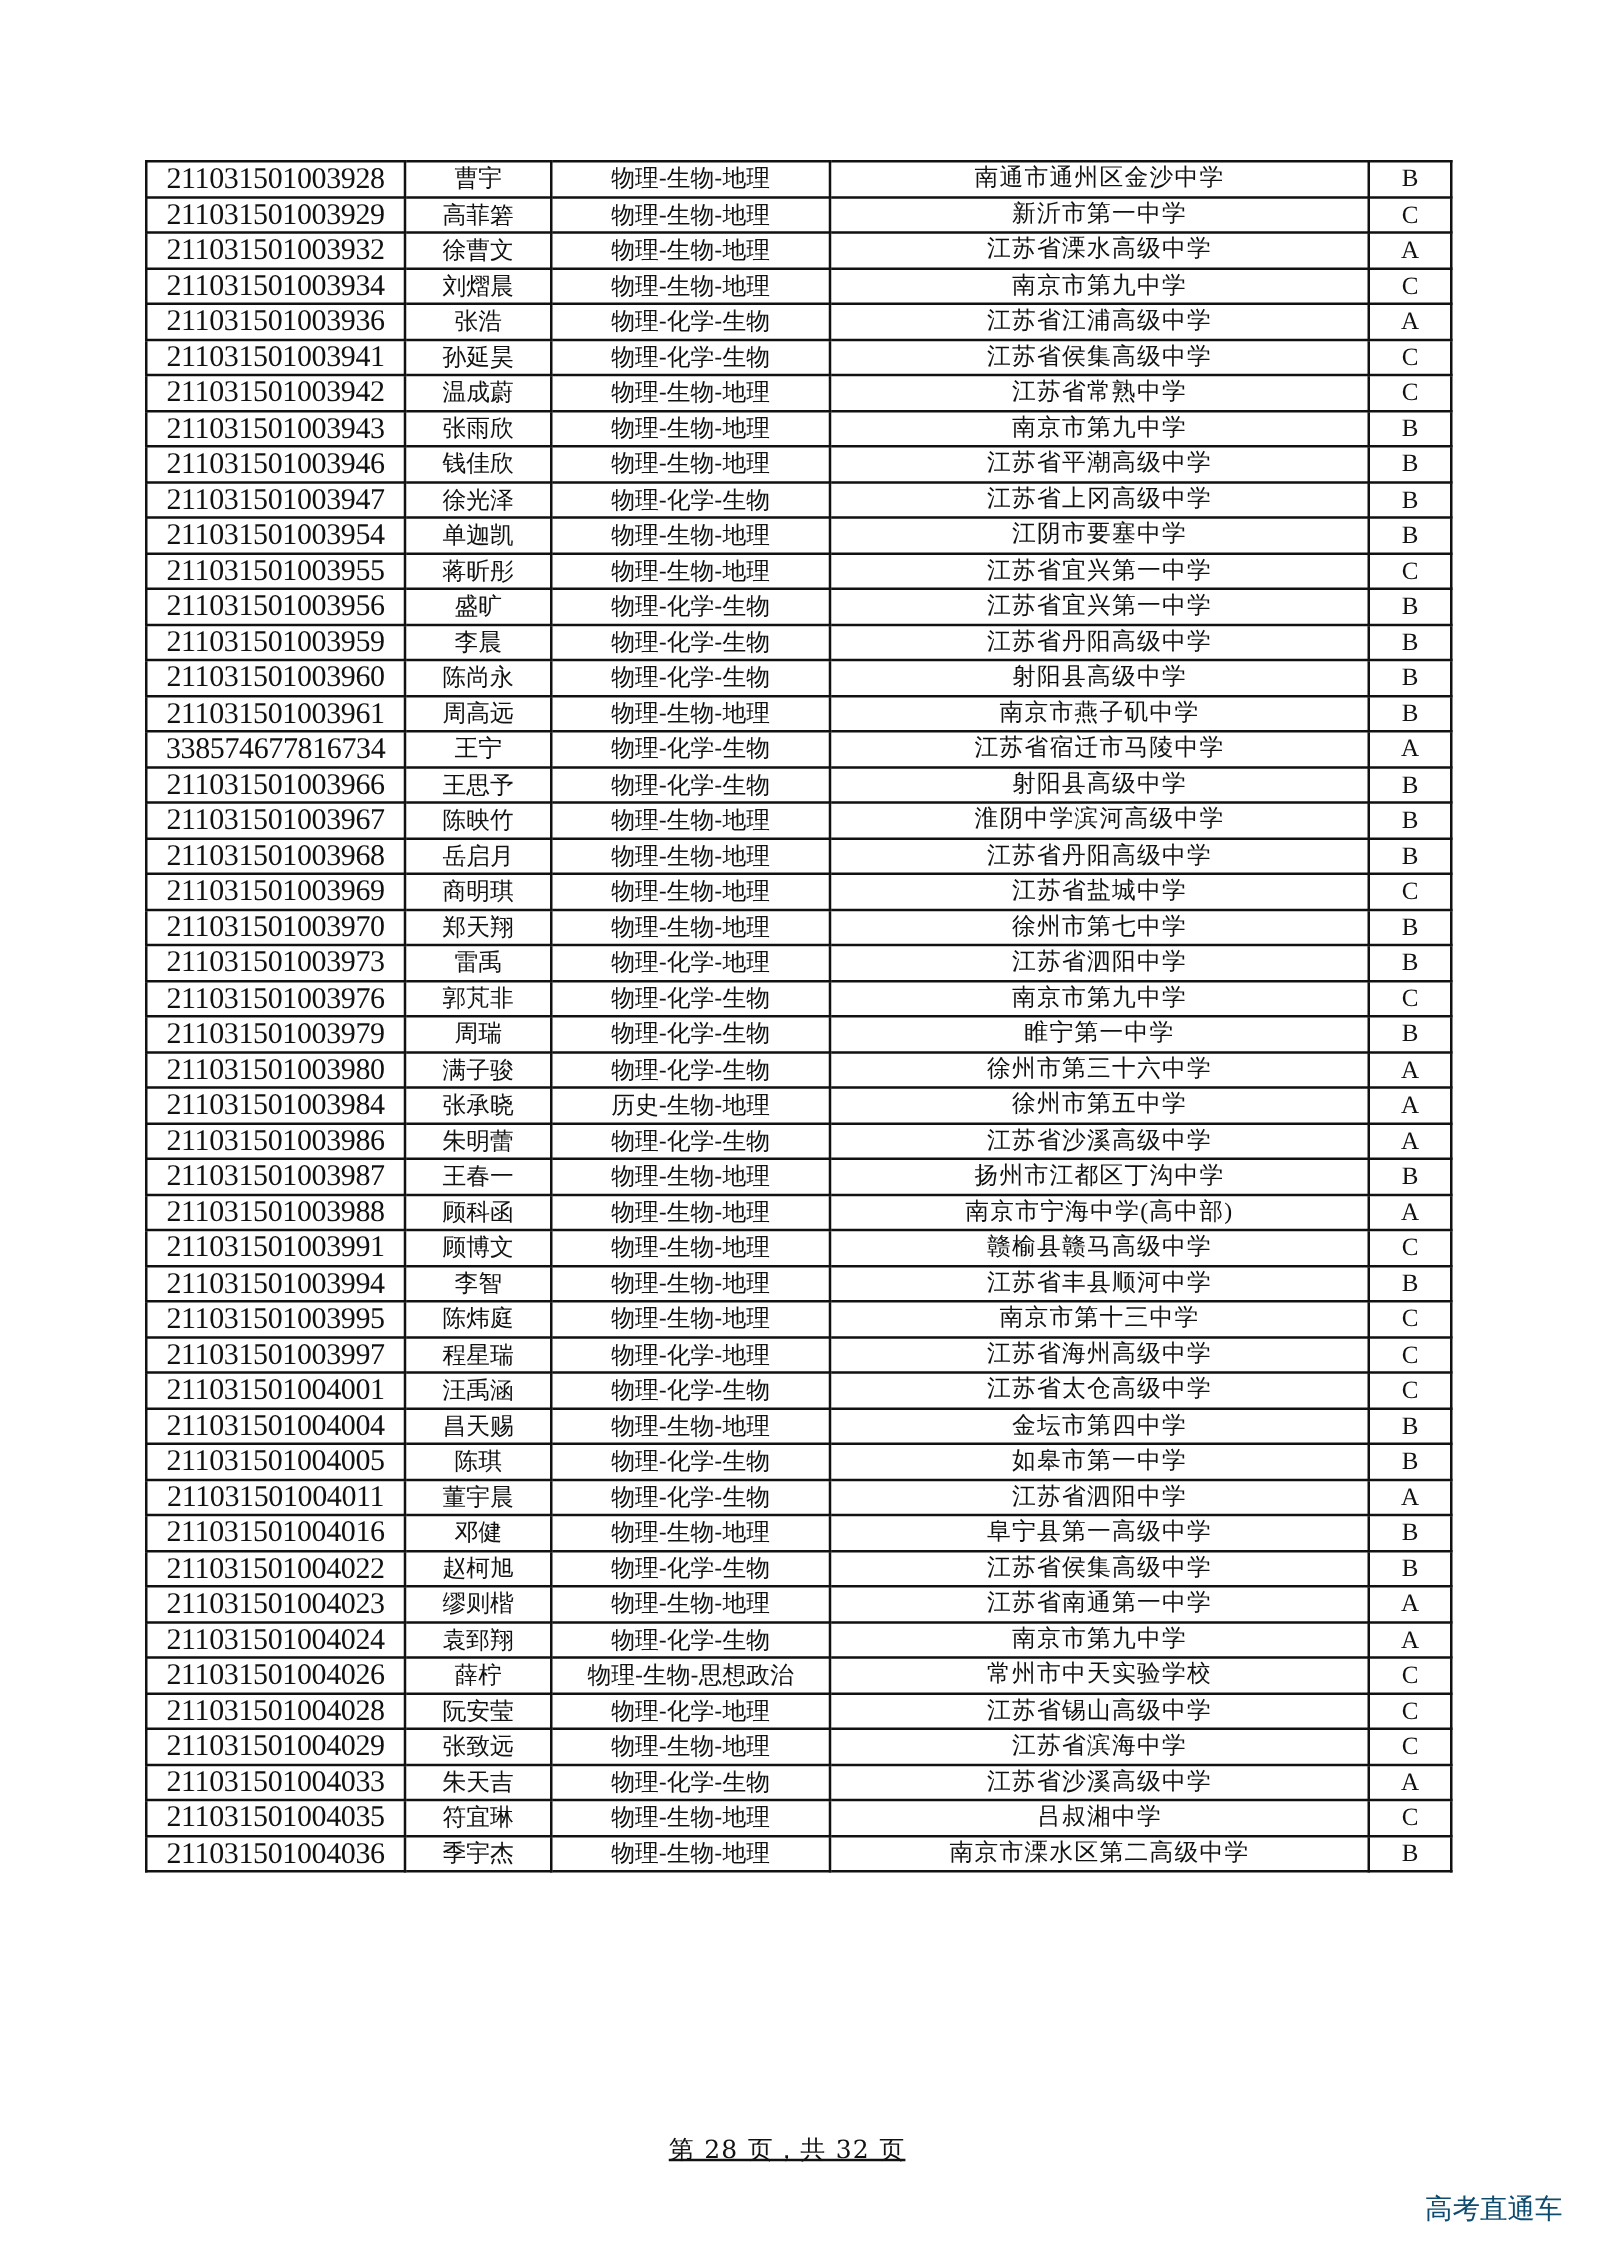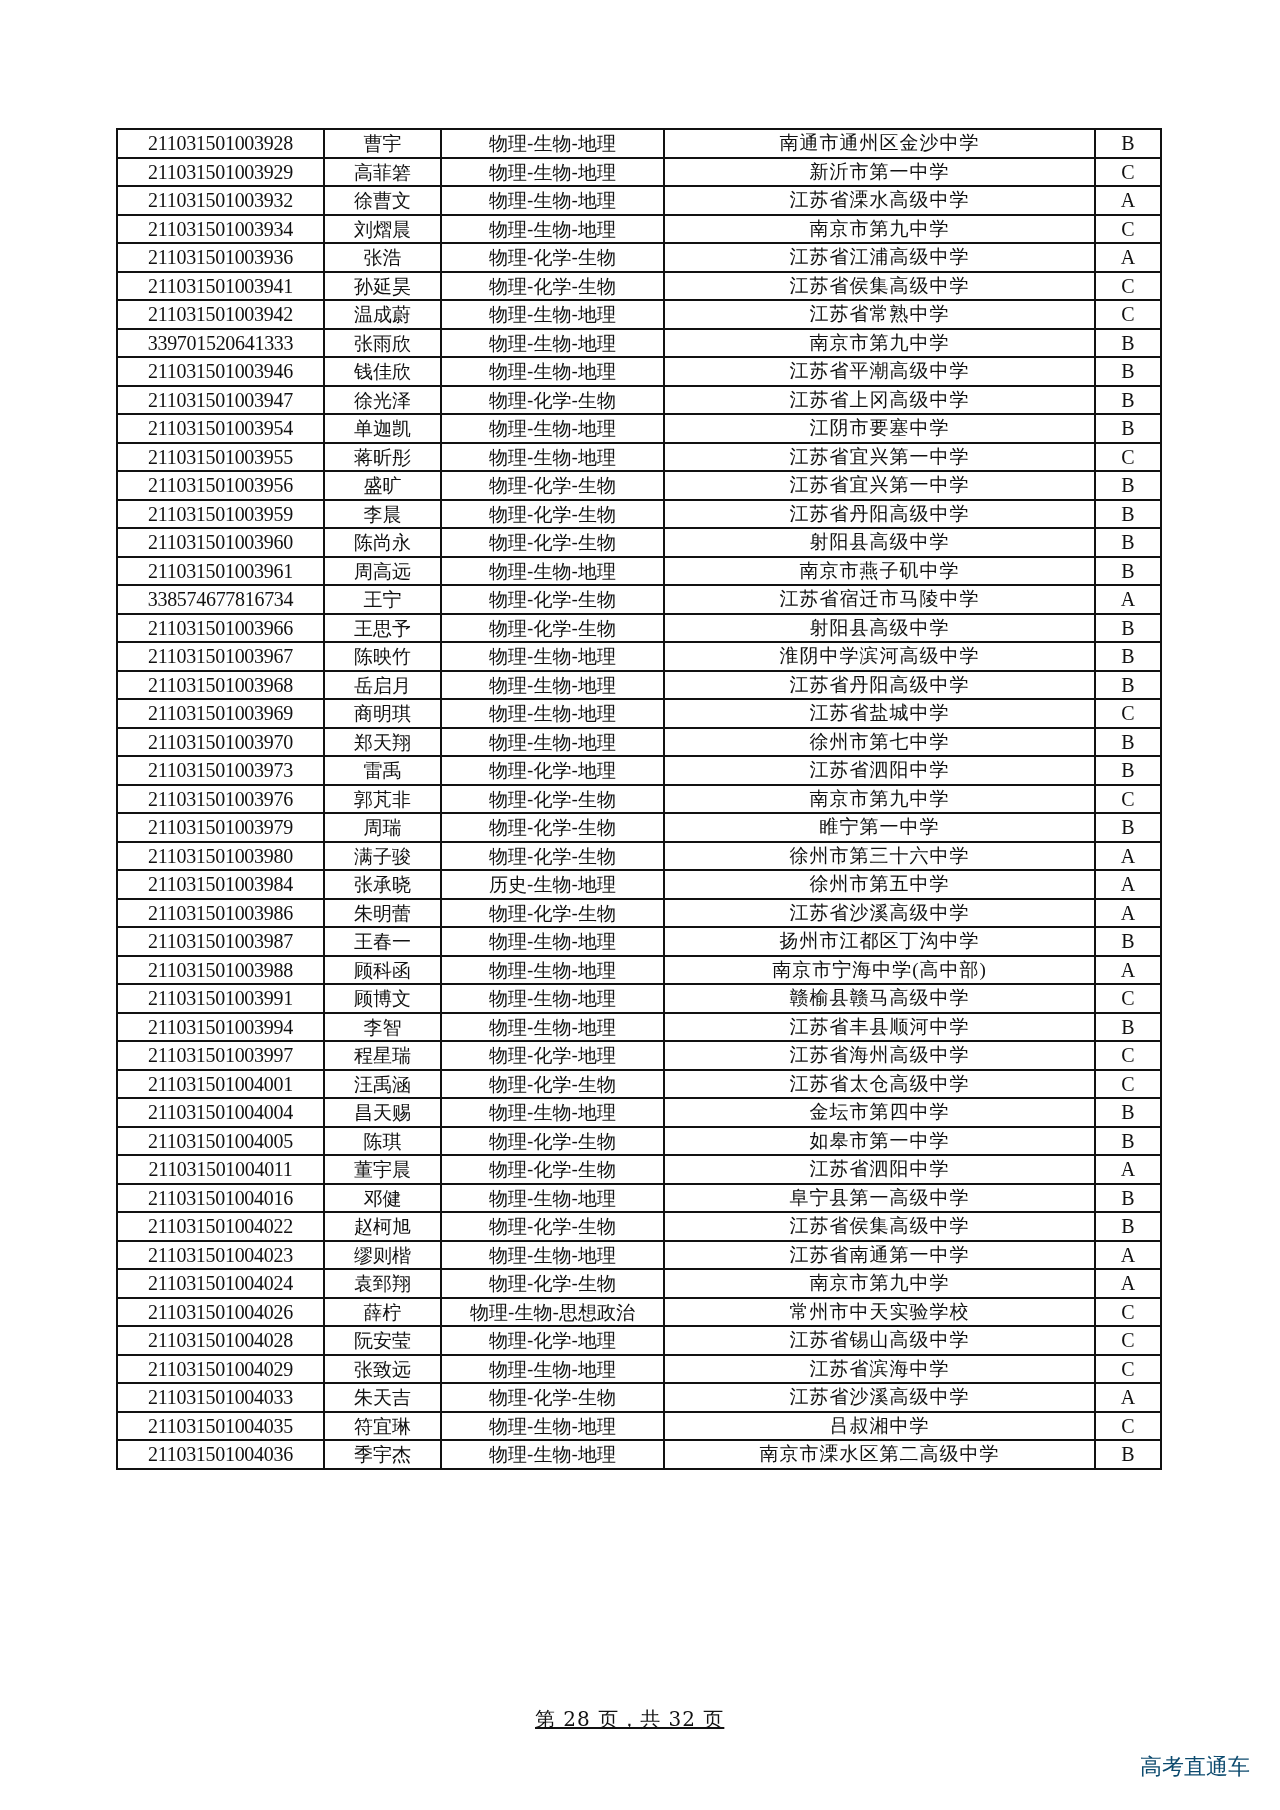--- a/index.html
+++ b/index.html
@@ -8,21 +8,21 @@
     .page-table {
       position: absolute; left: 116px; top: 128px; width: 1044px;
       border-collapse: collapse; table-layout: fixed;
       border: 2px solid #111;
     }
     .page-table td {
       border: 2px solid #111; height: 26.5px; padding: 0;
       text-align: center; vertical-align: middle; white-space: nowrap; overflow: hidden;
       font-size: 19px; line-height: 26px;
     }
-    .page-table td.c-id { font-family: "Liberation Serif", "DejaVu Serif", serif; font-size: 20px; letter-spacing: -0.3px; }
+    .page-table td.c-id { font-family: "Liberation Serif", "DejaVu Serif", serif; font-size: 24px; letter-spacing: -0.3px; }
     .page-table td.c-grade { font-family: "Liberation Serif", "DejaVu Serif", serif; font-size: 20px; }
     .page-table td.c-school { letter-spacing: 1px; font-family: Liberation Serif, serif; }
     .footer {
       position: absolute; top: 1706px; left: 0; width: 1280px; text-align: center;
       font-size: 20px; letter-spacing: 1px; color: #111;
       font-family: "DejaVu Serif", "Liberation Serif", serif;
     }
     .footer .inner { position: absolute; left: 535px; white-space: pre; text-decoration: underline; }
     .watermark {
       position: absolute; left: 1140px; top: 1752px; font-size: 22px; color: #0c4a6e;
@@ -84,21 +84,21 @@
         <td class="c-grade">C</td>
       </tr>
       <tr>
         <td class="c-id">211031501003942</td>
         <td class="c-name">温成蔚</td>
         <td class="c-subj">物理-生物-地理</td>
         <td class="c-school">江苏省常熟中学</td>
         <td class="c-grade">C</td>
       </tr>
       <tr>
-        <td class="c-id">339701520641333</td>
+        <td class="c-id">211031501003943</td>
         <td class="c-name">张雨欣</td>
         <td class="c-subj">物理-生物-地理</td>
         <td class="c-school">南京市第九中学</td>
         <td class="c-grade">B</td>
       </tr>
       <tr>
         <td class="c-id">211031501003946</td>
         <td class="c-name">钱佳欣</td>
         <td class="c-subj">物理-生物-地理</td>
         <td class="c-school">江苏省平潮高级中学</td>
@@ -257,20 +257,27 @@
         <td class="c-subj">物理-生物-地理</td>
         <td class="c-school">赣榆县赣马高级中学</td>
         <td class="c-grade">C</td>
       </tr>
       <tr>
         <td class="c-id">211031501003994</td>
         <td class="c-name">李智</td>
         <td class="c-subj">物理-生物-地理</td>
         <td class="c-school">江苏省丰县顺河中学</td>
         <td class="c-grade">B</td>
+      </tr>
+      <tr>
+        <td class="c-id">211031501003995</td>
+        <td class="c-name">陈炜庭</td>
+        <td class="c-subj">物理-生物-地理</td>
+        <td class="c-school">南京市第十三中学</td>
+        <td class="c-grade">C</td>
       </tr>
       <tr>
         <td class="c-id">211031501003997</td>
         <td class="c-name">程星瑞</td>
         <td class="c-subj">物理-化学-地理</td>
         <td class="c-school">江苏省海州高级中学</td>
         <td class="c-grade">C</td>
       </tr>
       <tr>
         <td class="c-id">211031501004001</td>

